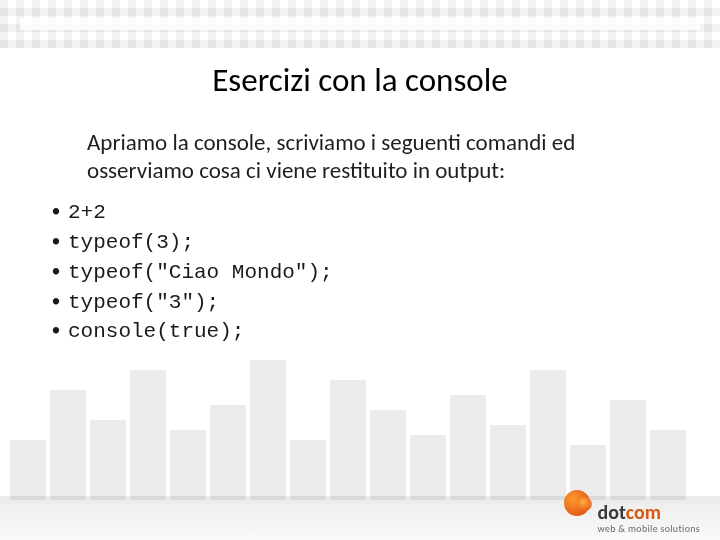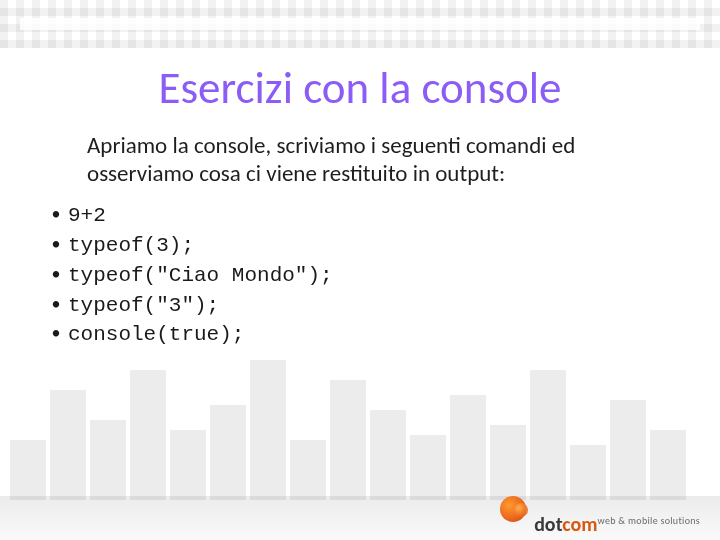--- a/index.html
+++ b/index.html
@@ -72,24 +72,24 @@
   }
 
   .slide {
     position: relative;
     z-index: 2;
     padding: 60px 44px 0 44px;
   }
 
   .title {
     text-align: center;
-    font-size: 45px;
+    font-size: 33px;
     font-weight: 400;
-    color: #8b5cf6;
-    margin-bottom: 16px;
+    color: #000000;
+    margin-bottom: 28px;
   }
 
   .intro {
     font-size: 23px;
     line-height: 1.22;
     color: #1e1e1e;
     margin-bottom: 14px;
     margin-left: 43px;
   }
 
@@ -130,20 +130,21 @@
     content: "";
     position: absolute;
     right: -2px; top: 7px;
     width: 14px; height: 14px;
     border-radius: 50%;
     background: radial-gradient(circle at 35% 35%, #ffb74d, #e9641b 70%);
     opacity: 0.85;
   }
   .logo-text {
     display: flex;
+    flex-direction: column;
     line-height: 1;
     margin-top: 31px;
   }
   .logo-main {
     font-family: Calibri, Arial, sans-serif;
     font-size: 20px;
     font-weight: 600;
     color: #3a3a3a;
   }
   .logo-main .accent { color: #d85a12; }
@@ -177,21 +178,21 @@
     <div class="bld b15"></div>
   <div class="bld b16"></div>
     <div class="bld b17"></div>
 </div>
 <div class="ground"></div>
 
 <div class="slide">
   <h1 class="title">Esercizi con la console</h1>
   <p class="intro">Apriamo la console, scriviamo i seguenti comandi ed osserviamo cosa ci viene restituito in output:</p>
   <ul class="codes">
-    <li>9+2</li>
+    <li>2+2</li>
     <li>typeof(3);</li>
     <li>typeof("Ciao Mondo");</li>
     <li>typeof("3");</li>
     <li>console(true);</li>
   </ul>
 </div>
 
 <div class="logo">
   <div class="logo-mark"></div>
   <div class="logo-text">

